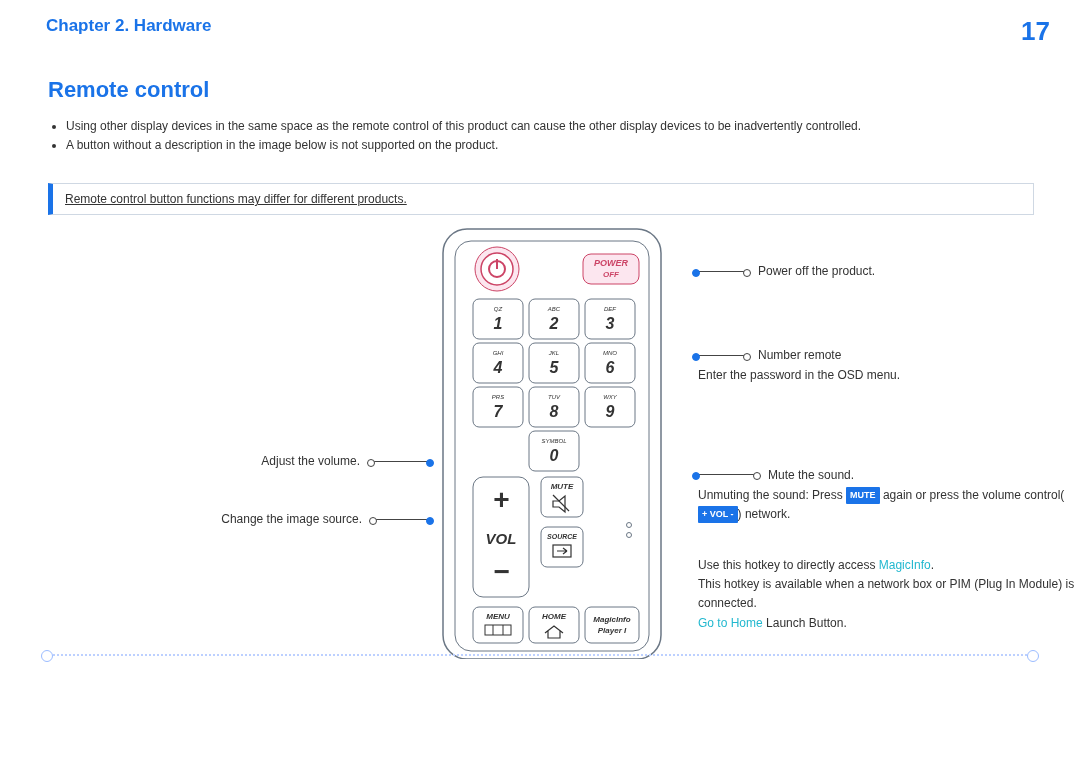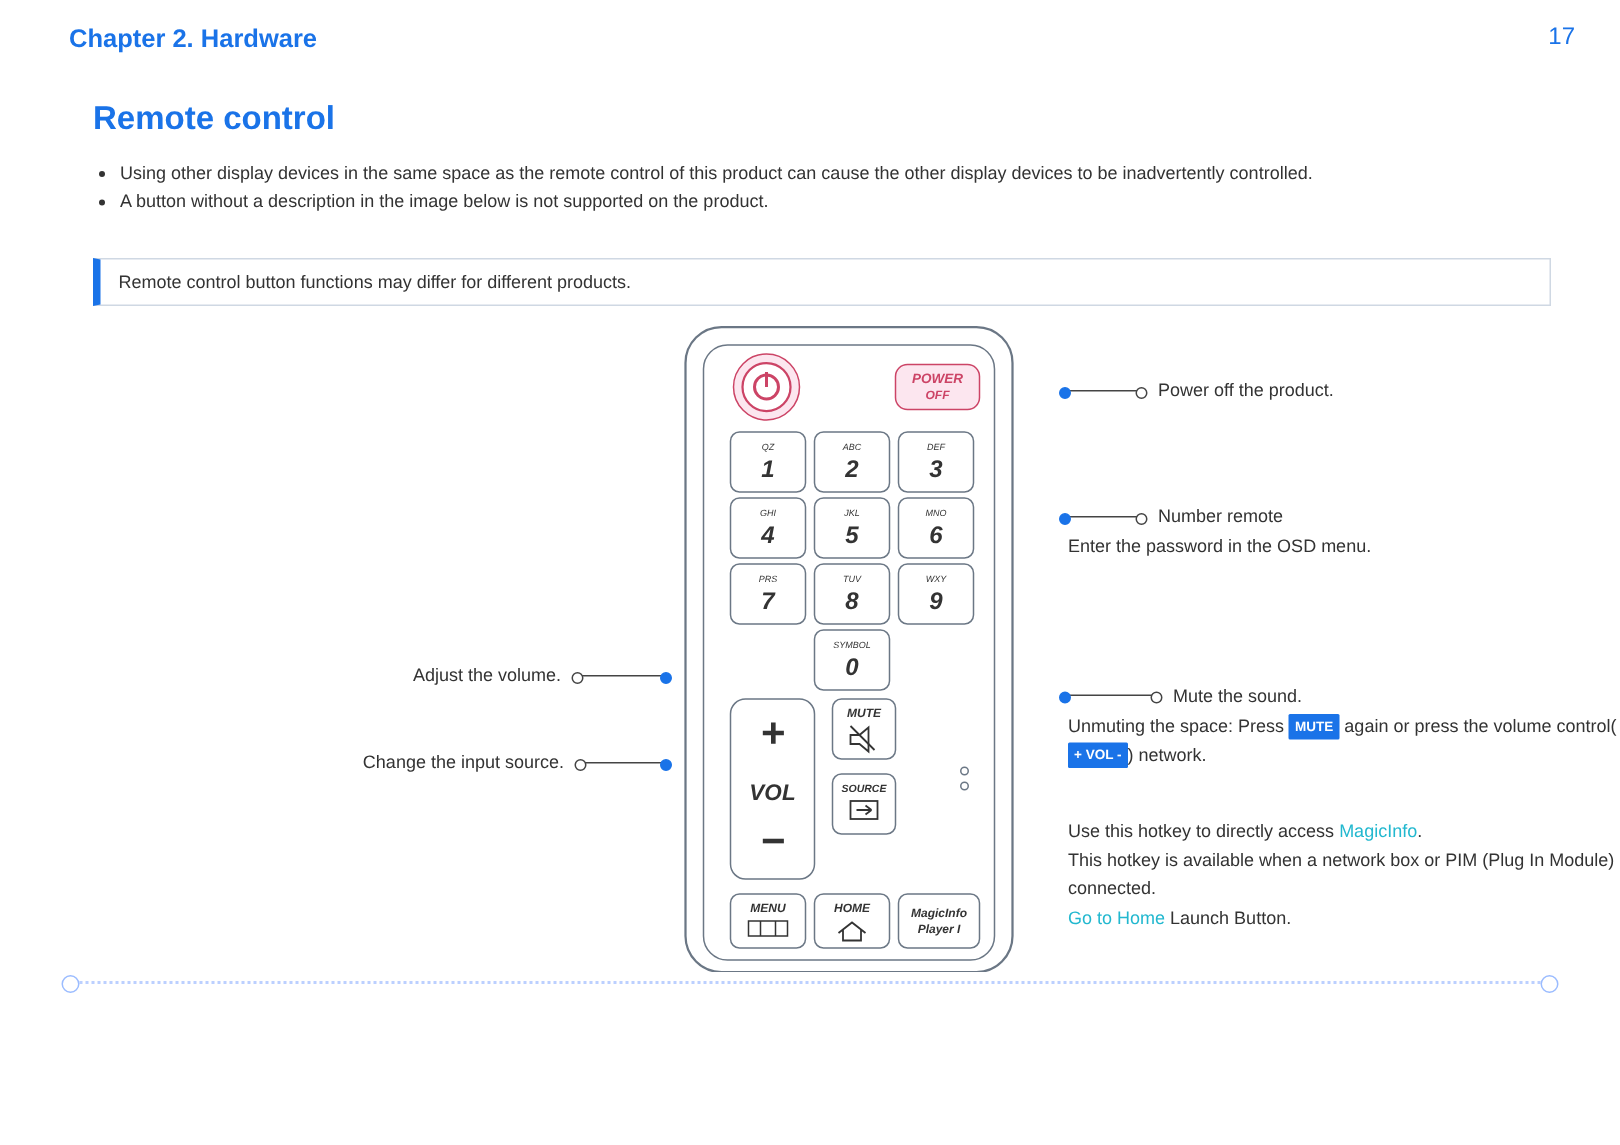--- a/index.html
+++ b/index.html
@@ -12,32 +12,33 @@
     font-size: 12px;
     overflow: hidden;
     position: relative;
   }
   .topbar {
     display: flex;
     justify-content: space-between;
     padding: 16px 30px 10px 46px;
   }
   .chapter { color: #1a73e8; font-size: 17px; font-weight: 600; }
-  .pagenum { color: #1a73e8; font-size: 16px; font-weight: 400; }
-  .content { padding: 20px 46px 0 62px; }
+  .pagenum { color: #1a73e8; font-size: 26px; font-weight: 700; }
+  .content { padding: 20px 46px 0 48px; }
   .title { color: #1a73e8; font-size: 22px; font-weight: 700; margin-bottom: 14px; }
   ul.bullets { list-style: disc; margin-left: 18px; margin-bottom: 28px; }
   ul.bullets li { font-size: 12px; color: #333; line-height: 1.6; }
   .note {
     border: 1px solid #cfd8e3;
     border-left: 5px solid #1a73e8;
     padding: 8px 12px;
     font-size: 12px;
     color: #333;
     margin-bottom: 10px;
+    text-decoration: underline;
   }
 
   
   .diagram {
     position: relative;
     height: 460px;
     margin-top: 4px;
   }
   .leftcol, .rightcol {
     position: absolute;
@@ -135,21 +136,21 @@
 
     <div class="leftcol">
       <div style="height:35px"></div>
       <div style="height:190px"></div>
       <div class="label-line">
         <span>Adjust the volume.</span>
         <span class="guide" style="width:58px"></span>
       </div>
       <div style="height:36px"></div>
       <div class="label-line">
-        <span>Change the input source.</span>
+        <span>Change the image source.</span>
         <span class="guide" style="width:56px"></span>
       </div>
       <div style="height:42px"></div>
     </div>
 
     <div class="rightcol">
       <div style="height:35px"></div>
       <div class="label-line">
         <span class="guide" style="width:50px"></span>
         <span>Power off the product.</span>
@@ -159,21 +160,21 @@
         <span class="guide" style="width:50px"></span>
         <span>Number remote</span>
       </div>
       <div class="sub">Enter the password in the OSD menu.</div>
       <div style="height:78px"></div>
       <div class="label-line">
         <span class="guide" style="width:60px"></span>
         <span>Mute the sound.</span>
       </div>
       <div class="sub">
-        <span>Unmuting the space: Press </span><span class="tag">MUTE</span><span> again or press the volume control(</span><span class="tag">+ VOL -</span><span>) network.</span>
+        <span>Unmuting the sound: Press </span><span class="tag">MUTE</span><span> again or press the volume control(</span><span class="tag">+ VOL -</span><span>) network.</span>
       </div>
       <div style="height:32px"></div>
       <div class="sub">
         <span>Use this hotkey to directly access </span><span class="link">MagicInfo</span><span>.</span>
       </div>
       <div class="sub">This hotkey is available when a network box or PIM (Plug In Module) is connected.</div>
       <div class="sub">
         <span class="link">Go to Home</span><span> Launch Button.</span>
       </div>
     </div>

